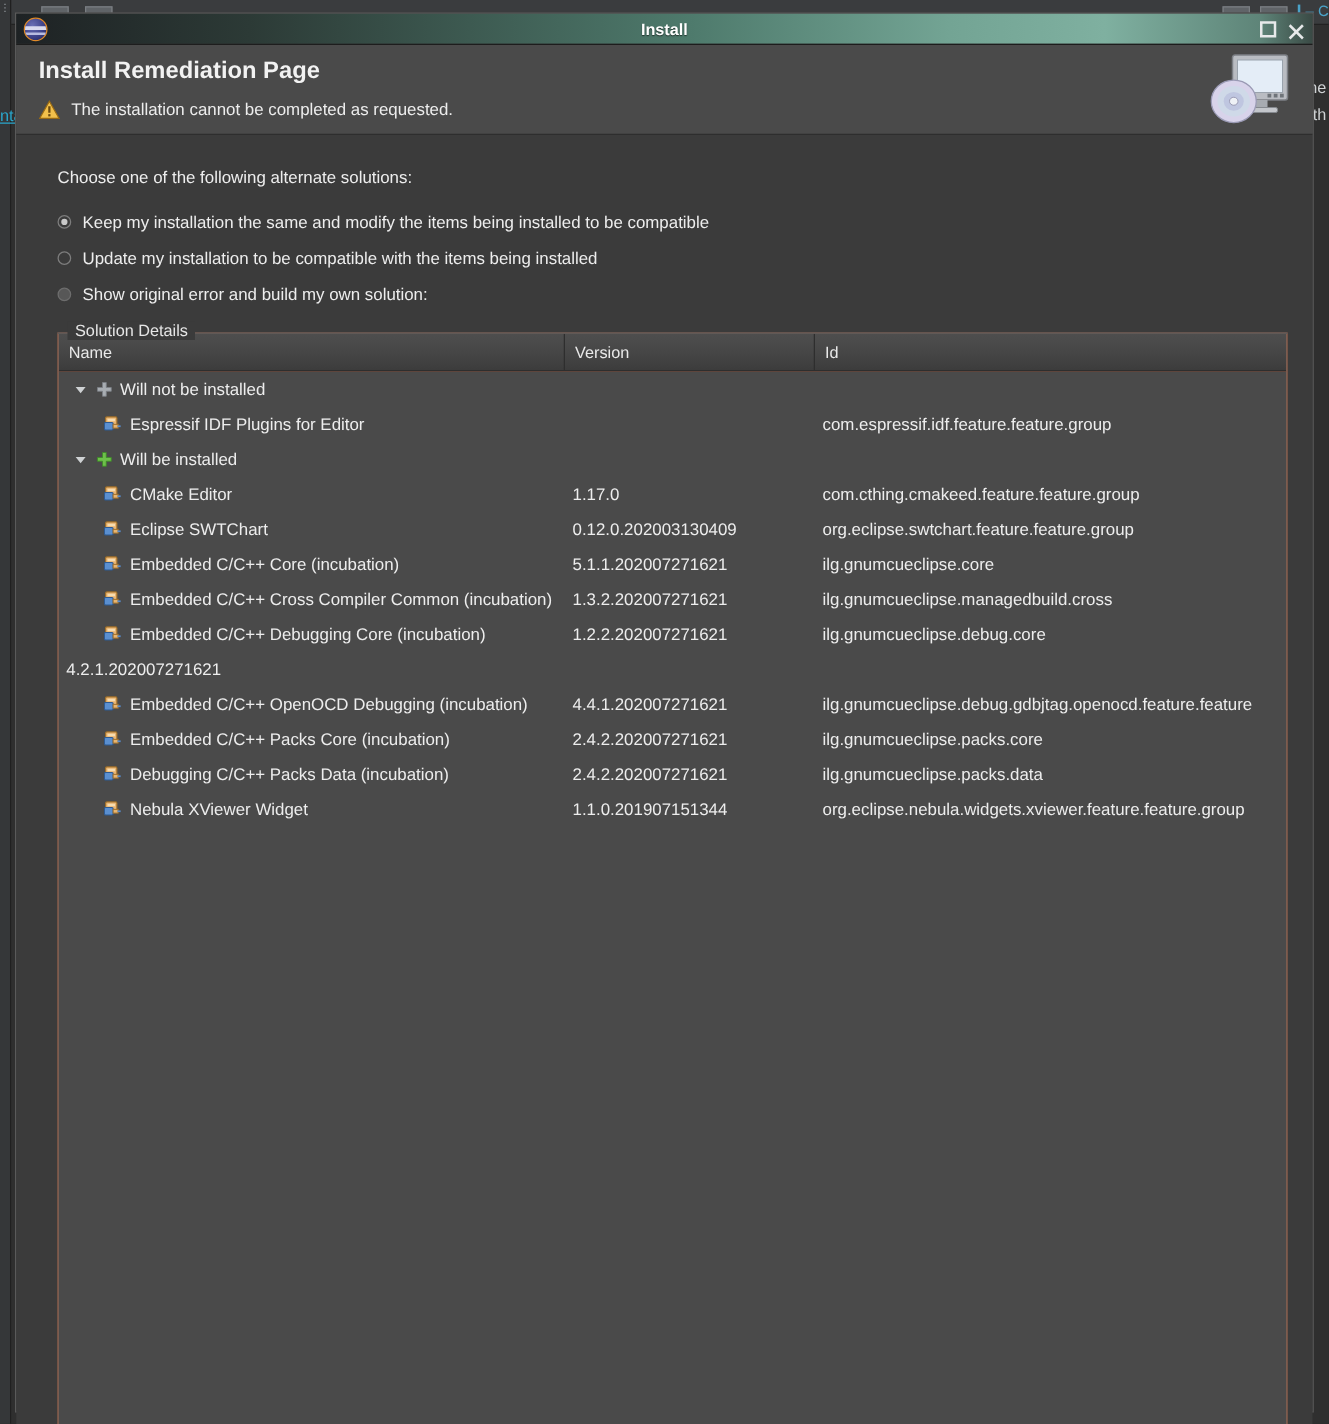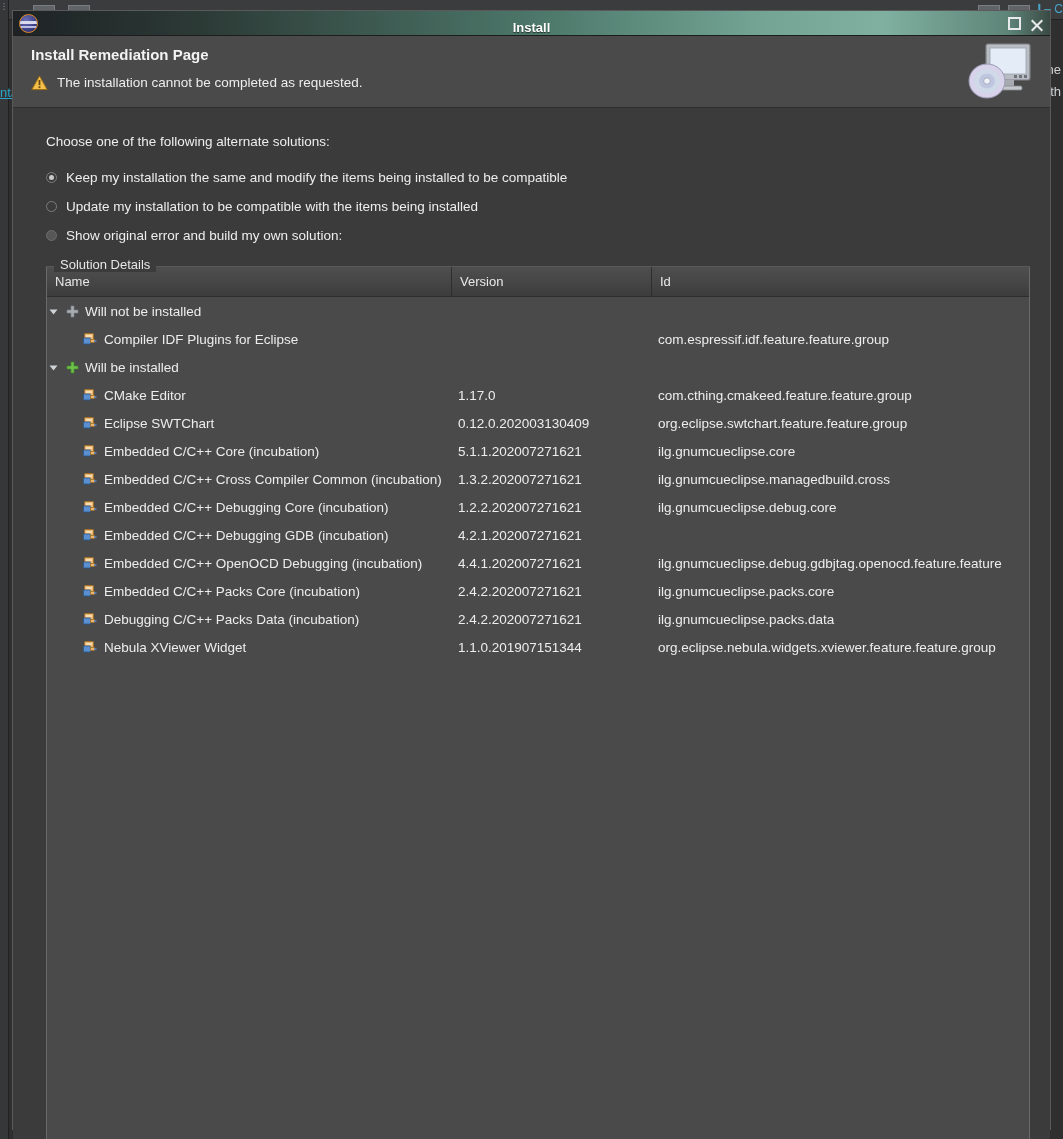--- a/index.html
+++ b/index.html
@@ -52,21 +52,21 @@
     width: 1039px; height: 1120px;
     background: #3b3b3b;
     border: 1px solid #5a5a5a;
     display: flex; flex-direction: column;
   }
 
   
   #titlebar {
     position: relative; height: 25px; flex: 0 0 25px;
     background: linear-gradient(to right,#1e2224 0%, #2c3a36 18%, #4e7a6c 52%, #73a494 72%, #7fb0a0 84%, #5e8478 96%, #3a4a45 100%);
-    display: flex; align-items: flex-end; justify-content: center;
+    display: flex; align-items: center; justify-content: center;
     border-bottom: 1px solid #1d1d1d;
   }
   #titlebar .tb-title {
     font-size: 13px; font-weight: bold; color: #ffffff;
     text-shadow: 0 1px 1px rgba(0,0,0,.6);
   }
   .eclipse-logo {
     position: absolute; left: 6px; top: 3px; width: 19px; height: 19px;
     border-radius: 50%;
     background: radial-gradient(circle at 35% 32%, #6a6fb5 0%, #3b3f86 60%, #22244f 100%);
@@ -95,21 +95,21 @@
   .tb-close::after  { transform: translateX(-50%) rotate(-45deg); }
 
   
   #header {
     position: relative; flex: 0 0 72px;
     background: #4a4a4a;
     border-bottom: 1px solid #2e2e2e;
     padding: 10px 0 0 18px;
   }
   #header .h-title {
-    font-size: 15px; font-weight: bold; color: #f2f2f2; margin-bottom: 12px;
+    font-size: 19px; font-weight: bold; color: #f2f2f2; margin-bottom: 12px;
   }
   #header .h-msg-row { display: flex; align-items: flex-start; gap: 9px; }
   #header .h-msg { font-size: 13.5px; color: #ededed; }
   .warn-icon { width: 17px; height: 16px; flex: 0 0 17px; }
   .banner-icon {
     position: absolute; right: 8px; top: 4px; width: 76px; height: 62px;
   }
 
   
   #body {
@@ -171,21 +171,21 @@
   .th.c-id   { flex: 1 1 auto; border-right: none; }
 
   .tbl-body {
     flex: 1 1 auto; background: #4a4a4a; overflow: hidden;
     position: relative;
   }
   .row { display: flex; height: 28px; align-items: center; }
   .cell-name {
     width: 405px; display: flex; align-items: center; gap: 6px;
     font-size: 13.5px; color: #ededed;
-    overflow: hidden; white-space: nowrap; padding-left: 0;
+    overflow: hidden; white-space: nowrap; padding-left: 11px;
   }
   .cell-ver {
     width: 200px; font-size: 13.5px; color: #ededed;
     white-space: nowrap; overflow: hidden; padding-left: 6px;
   }
   .cell-id {
     flex: 1 1 auto; font-size: 13.5px; color: #ededed;
     white-space: nowrap; overflow: hidden; padding-left: 6px;
   }
   .twisty {
@@ -340,21 +340,21 @@
             </div>
             <div class="row">
               <div class="cell-name indent-child">
                 <span class="feat-ico"><svg viewBox="0 0 15 14" width="15" height="14">
                     <rect x="1.5" y="1.5" width="9" height="8" rx="1" fill="#e8b572" stroke="#a1702a" stroke-width="0.9"></rect>
                     <rect x="3" y="3" width="6" height="2" fill="#f6dcb0"></rect>
                     <rect x="0.5" y="6" width="7" height="6" rx="1" fill="#5a8fd0" stroke="#2d5a92" stroke-width="0.9"></rect>
                     <rect x="7.5" y="7.5" width="4" height="3" fill="#e8b572" stroke="#a1702a" stroke-width="0.8"></rect>
                     <rect x="11" y="8.3" width="2.5" height="1.4" fill="#5a8fd0"></rect>
                   </svg></span>
-                <span>Compiler IDF Plugins for Eclipse</span>
+                <span>Espressif IDF Plugins for Editor</span>
               </div>
               <div class="cell-ver"></div>
               <div class="cell-id">com.espressif.idf.feature.feature.group</div>
             </div>
             <div class="row">
               <div class="cell-name">
                 <span class="twisty">
                   <svg viewBox="0 0 13 13" width="13" height="13">
                     <polygon points="2.5,4.5 10.5,4.5 6.5,9.5" fill="#cfd2d4"></polygon>
                   </svg>
@@ -431,30 +431,20 @@
                     <rect x="0.5" y="6" width="7" height="6" rx="1" fill="#5a8fd0" stroke="#2d5a92" stroke-width="0.9"></rect>
                     <rect x="7.5" y="7.5" width="4" height="3" fill="#e8b572" stroke="#a1702a" stroke-width="0.8"></rect>
                     <rect x="11" y="8.3" width="2.5" height="1.4" fill="#5a8fd0"></rect>
                   </svg></span>
                 <span>Embedded C/C++ Debugging Core (incubation)</span>
               </div>
               <div class="cell-ver">1.2.2.202007271621</div>
               <div class="cell-id">ilg.gnumcueclipse.debug.core</div>
             </div>
             <div class="row">
-              <div class="cell-name indent-child">
-                <span class="feat-ico"><svg viewBox="0 0 15 14" width="15" height="14">
-                    <rect x="1.5" y="1.5" width="9" height="8" rx="1" fill="#e8b572" stroke="#a1702a" stroke-width="0.9"></rect>
-                    <rect x="3" y="3" width="6" height="2" fill="#f6dcb0"></rect>
-                    <rect x="0.5" y="6" width="7" height="6" rx="1" fill="#5a8fd0" stroke="#2d5a92" stroke-width="0.9"></rect>
-                    <rect x="7.5" y="7.5" width="4" height="3" fill="#e8b572" stroke="#a1702a" stroke-width="0.8"></rect>
-                    <rect x="11" y="8.3" width="2.5" height="1.4" fill="#5a8fd0"></rect>
-                  </svg></span>
-                <span>Embedded C/C++ Debugging GDB (incubation)</span>
-              </div>
               <div class="cell-ver">4.2.1.202007271621</div>
             </div>
             <div class="row">
               <div class="cell-name indent-child">
                 <span class="feat-ico"><svg viewBox="0 0 15 14" width="15" height="14">
                     <rect x="1.5" y="1.5" width="9" height="8" rx="1" fill="#e8b572" stroke="#a1702a" stroke-width="0.9"></rect>
                     <rect x="3" y="3" width="6" height="2" fill="#f6dcb0"></rect>
                     <rect x="0.5" y="6" width="7" height="6" rx="1" fill="#5a8fd0" stroke="#2d5a92" stroke-width="0.9"></rect>
                     <rect x="7.5" y="7.5" width="4" height="3" fill="#e8b572" stroke="#a1702a" stroke-width="0.8"></rect>
                     <rect x="11" y="8.3" width="2.5" height="1.4" fill="#5a8fd0"></rect>

